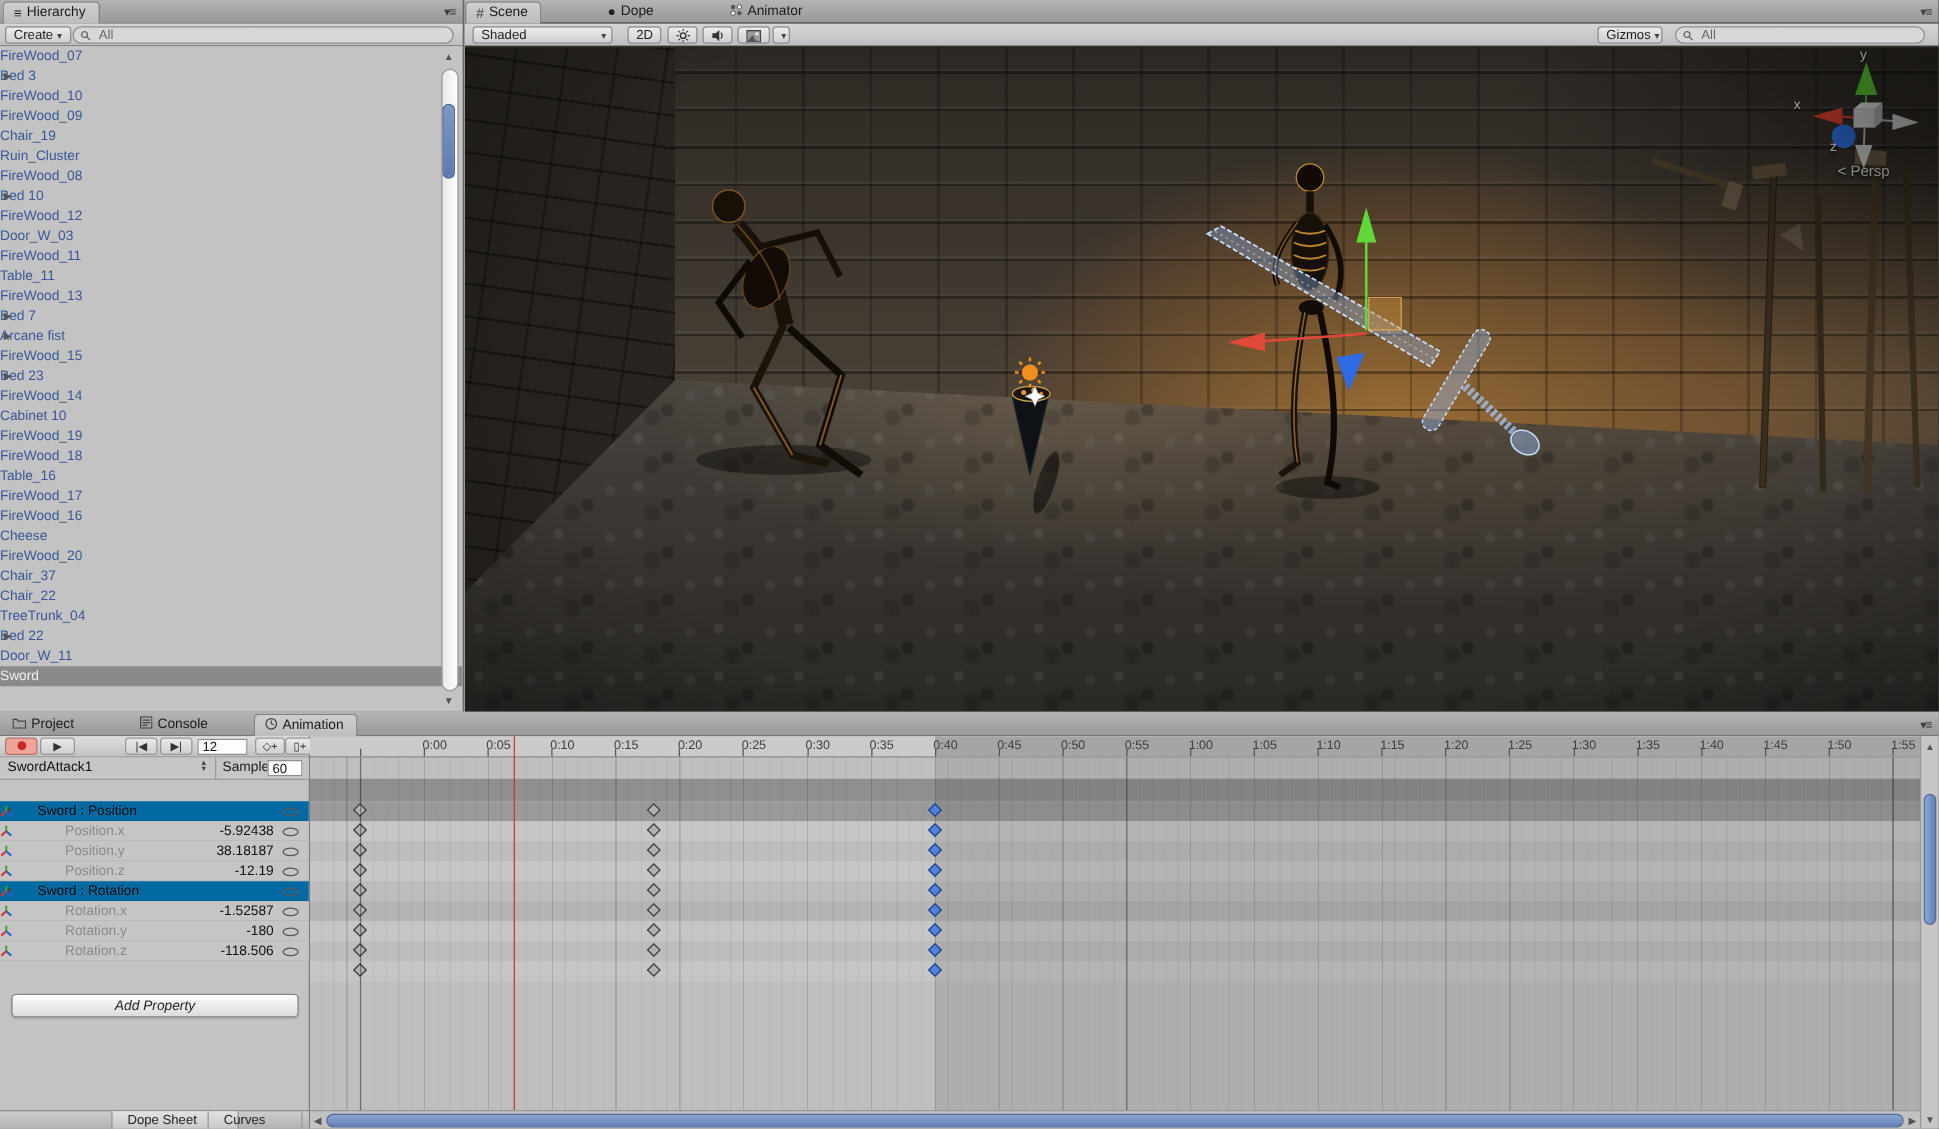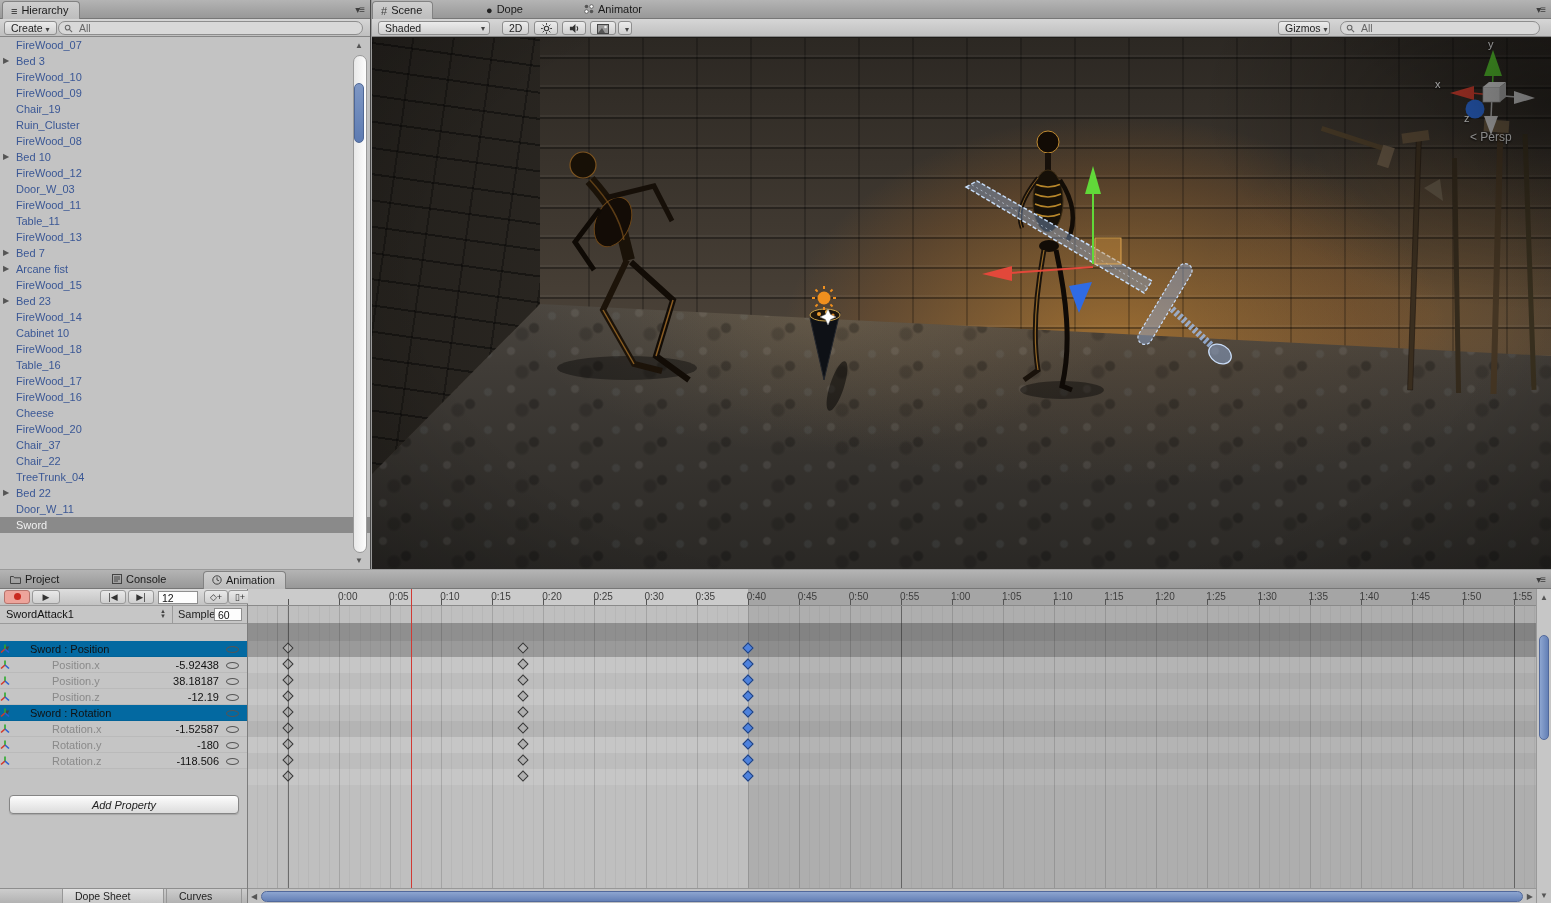--- a/index.html
+++ b/index.html
@@ -14,21 +14,21 @@
 .pmenu{position:absolute;top:4px;right:6px;color:#3d3d3d;font-size:10px;letter-spacing:-1px;}
 
 .tbar{position:absolute;left:0;right:0;top:19px;height:18px;background:linear-gradient(#d6d6d6,#bfbfbf);border-bottom:1px solid #858585;}
 .btn{position:absolute;top:2px;height:14px;background:linear-gradient(#ececec,#cfcfcf);border:1px solid #8d8d8d;border-radius:3px;padding:0 6px;line-height:13px;font-size:10.5px;color:#222;}
 .pill{position:absolute;top:2px;height:14px;border:1px solid #8d8d8d;border-radius:8px;background:#d8d8d8;color:#666;font-size:10.5px;line-height:13px;padding:0 8px 0 20px;}
 .mag{position:absolute;left:5px;top:2px;width:9px;height:9px;}
 .arrow{font-size:8px;color:#444;margin-left:3px;}
 
 #hier{left:0;top:0;width:371px;height:569px;background:#c3c3c3;border-right:1px solid #4a4a4a;}
 #hlist{position:absolute;top:37px;left:0;right:0;bottom:0;background:#c3c3c3;overflow:hidden;}
-.h-item{position:relative;height:16px;line-height:16px;padding-left:16px;color:#3a5795;white-space:nowrap;}
+.h-item{position:relative;height:16px;line-height:16px;color:#3a5795;white-space:nowrap;}
 .h-item .tri{display:none;position:absolute;left:3px;top:0;color:#555;font-size:8px;}
 .h-item.expandable .tri{display:inline;}
 .h-item.expandable .tri::before{content:"▶";}
 .h-item.selected{background:#8a8a8a;color:#f0f0f0;}
 #hscroll{position:absolute;right:2px;top:2px;width:16px;bottom:2px;}
 #hscroll .track{position:absolute;left:1px;right:1px;top:16px;bottom:14px;background:linear-gradient(90deg,#e8e8e8,#fdfdfd);border:1px solid #9a9a9a;border-radius:8px;}
 #hscroll .thumb{position:absolute;left:2px;width:10px;top:44px;height:60px;background:linear-gradient(90deg,#8ba3cf,#62809f);background:linear-gradient(#7e97c4,#5d7bb2);border:1px solid #4e6796;border-radius:6px;}
 .sarr{position:absolute;left:3px;font-size:8px;color:#555;}
 
 #scene{left:372px;top:0;width:1179px;height:569px;background:#1d1b18;}
@@ -78,21 +78,21 @@
 .prow.group .fold::before{content:"▼";}
 .prow .plabel{position:absolute;left:52px;color:#8a8a8a;}
 .prow.group{background:#0369a1;}
 .prow.group .plabel{left:30px;color:#111;}
 .prow .pval{position:absolute;right:28px;color:#111;}
 .prow .oval{position:absolute;right:8px;top:5px;width:13px;height:7px;border:1px solid #555;border-radius:50%;}
 .axicon{position:absolute;top:3px;width:10px;height:10px;}
 #addprop{position:absolute;left:9px;top:206px;width:230px;height:19px;border:1px solid #858585;border-radius:4px;background:linear-gradient(#fdfdfd,#dcdcdc);text-align:center;line-height:18px;color:#222;box-shadow:0 1px 1px rgba(0,0,0,.15);font-style:italic;}
 #abottom{position:absolute;left:0;right:0;bottom:0;height:15px;background:linear-gradient(#cdcdcd,#b2b2b2);border-top:1px solid #8e8e8e;}
 .btab{position:absolute;top:0;height:15px;padding:0 12px;line-height:15px;font-size:10.5px;color:#222;border-left:1px solid #979797;border-right:1px solid #979797;}
-.btab.active{background:linear-gradient(#e2e2e2,#c6c6c6);}
+.btab.active{background:linear-gradient(#e2e2e2,#c6c6c6);margin-left:27px;}
 
 #aright{position:absolute;left:248px;top:19px;right:15px;bottom:0;overflow:hidden;background:#bfbfbf;}
 #ruler{position:absolute;left:0;right:0;top:0;height:17px;background:#cbcbcb;border-bottom:1px solid #8a8a8a;}
 #ruler .dark{position:absolute;top:0;bottom:0;right:0;background:#a5a5a5;}
 .rlab{position:absolute;top:2px;font-size:10px;color:#3d3d3d;padding-left:48px;}
 .rtick{position:absolute;bottom:0;width:1px;height:6px;background:#555;}
 #grid{position:absolute;left:0;right:0;top:17px;bottom:15px;}
 .band{position:absolute;left:0;right:0;}
 #gridlines{position:absolute;inset:0;background-image:
  repeating-linear-gradient(90deg,rgba(0,0,0,.10) 0 1px,transparent 1px 51.08px),
@@ -163,20 +163,21 @@
         <div class="h-item expandable"><span class="tri"></span><span>Arcane fist</span></div>
 
         <div class="h-item"><span>FireWood_15</span></div>
 
         <div class="h-item expandable"><span class="tri"></span><span>Bed 23</span></div>
 
         <div class="h-item"><span>FireWood_14</span></div>
 
         <div class="h-item"><span>Cabinet 10</span></div>
 
+        <div class="h-item"><span>FireWood_19</span></div>
 
         <div class="h-item"><span>FireWood_18</span></div>
 
         <div class="h-item"><span>Table_16</span></div>
 
         <div class="h-item"><span>FireWood_17</span></div>
 
         <div class="h-item"><span>FireWood_16</span></div>
 
         <div class="h-item"><span>Cheese</span></div>

